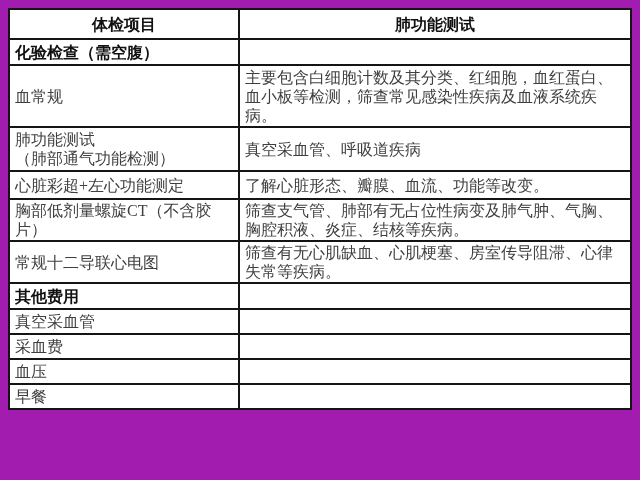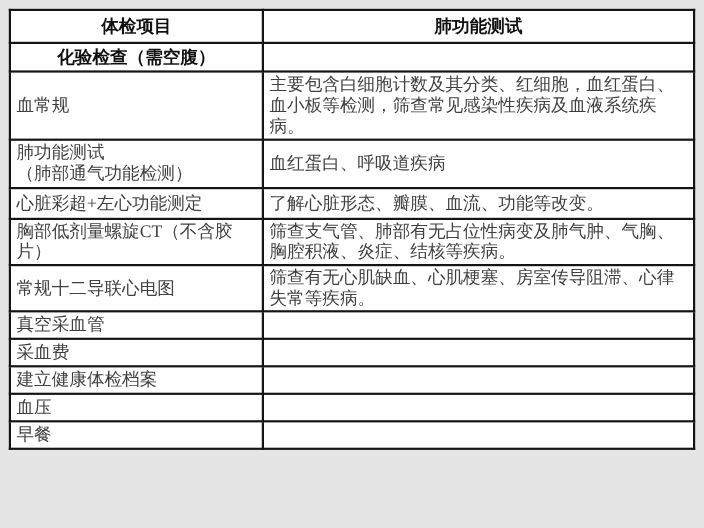--- a/index.html
+++ b/index.html
@@ -1,20 +1,20 @@
 <!DOCTYPE html>
 <html><head>
 <meta charset="utf-8">
 <style>
   html, body { margin: 0; padding: 0; background: #ffffff; }
   .page {
     position: relative;
     width: 640px;
     height: 480px;
-    background: #e5e5e5;
+    background: #a21caf;
     font-family: "Liberation Serif", "DejaVu Serif", serif;
     color: #3a3a3a;
     overflow: hidden;
   }
   table.checkup {
     position: absolute;
     left: 8px;
     top: 8px;
     width: 624px;
     border-collapse: collapse;
@@ -34,21 +34,21 @@
     font-size: 19px;
     font-weight: bold;
     color: #111111;
     text-align: center;
     height: 26px;
   }
   td.section {
     font-size: 17px;
     font-weight: bold;
     color: #111111;
-    text-align: center;
+    text-align: left;
     height: 22px;
   }
   td.item {
     text-align: left;
     white-space: pre-line;
     color: #3f3f3f;
   }
   td.meaning {
     text-align: left;
     color: #3f3f3f;
@@ -83,54 +83,54 @@
 
     <tr class="r-blood">
       <td class="item">血常规</td>
       <td class="meaning">主要包含白细胞计数及其分类、红细胞，血红蛋白、血小板等检测，筛查常见感染性疾病及血液系统疾病。</td>
     </tr>
 
 
     <tr class="r-lung">
       <td class="item">肺功能测试
 （肺部通气功能检测）</td>
-      <td class="meaning">血红蛋白、呼吸道疾病</td>
+      <td class="meaning">真空采血管、呼吸道疾病</td>
     </tr>
 
     <tr class="r-heart">
       <td class="item">心脏彩超+左心功能测定</td>
       <td class="meaning">了解心脏形态、瓣膜、血流、功能等改变。</td>
     </tr>
 
     <tr class="r-ct">
       <td class="item">胸部低剂量螺旋CT（不含胶片）</td>
       <td class="meaning">筛查支气管、肺部有无占位性病变及肺气肿、气胸、胸腔积液、炎症、结核等疾病。</td>
     </tr>
 
     <tr class="r-ecg">
       <td class="item">常规十二导联心电图</td>
       <td class="meaning">筛查有无心肌缺血、心肌梗塞、房室传导阻滞、心律失常等疾病。</td>
     </tr>
 
+    <tr class="r-sec">
+      <td class="section">其他费用</td>
+      <td class="meaning"></td>
+    </tr>
 
     <tr class="r-small">
       <td class="item">真空采血管</td>
       <td class="meaning"></td>
     </tr>
 
     <tr class="r-small">
       <td class="item">采血费</td>
       <td class="meaning"></td>
     </tr>
 
 
-    <tr class="r-small">
-      <td class="item">建立健康体检档案</td>
-      <td class="meaning"></td>
-    </tr>
 
     <tr class="r-small">
       <td class="item">血压</td>
       <td class="meaning"></td>
     </tr>
 
     <tr class="r-small">
       <td class="item">早餐</td>
       <td class="meaning"></td>
     </tr>

